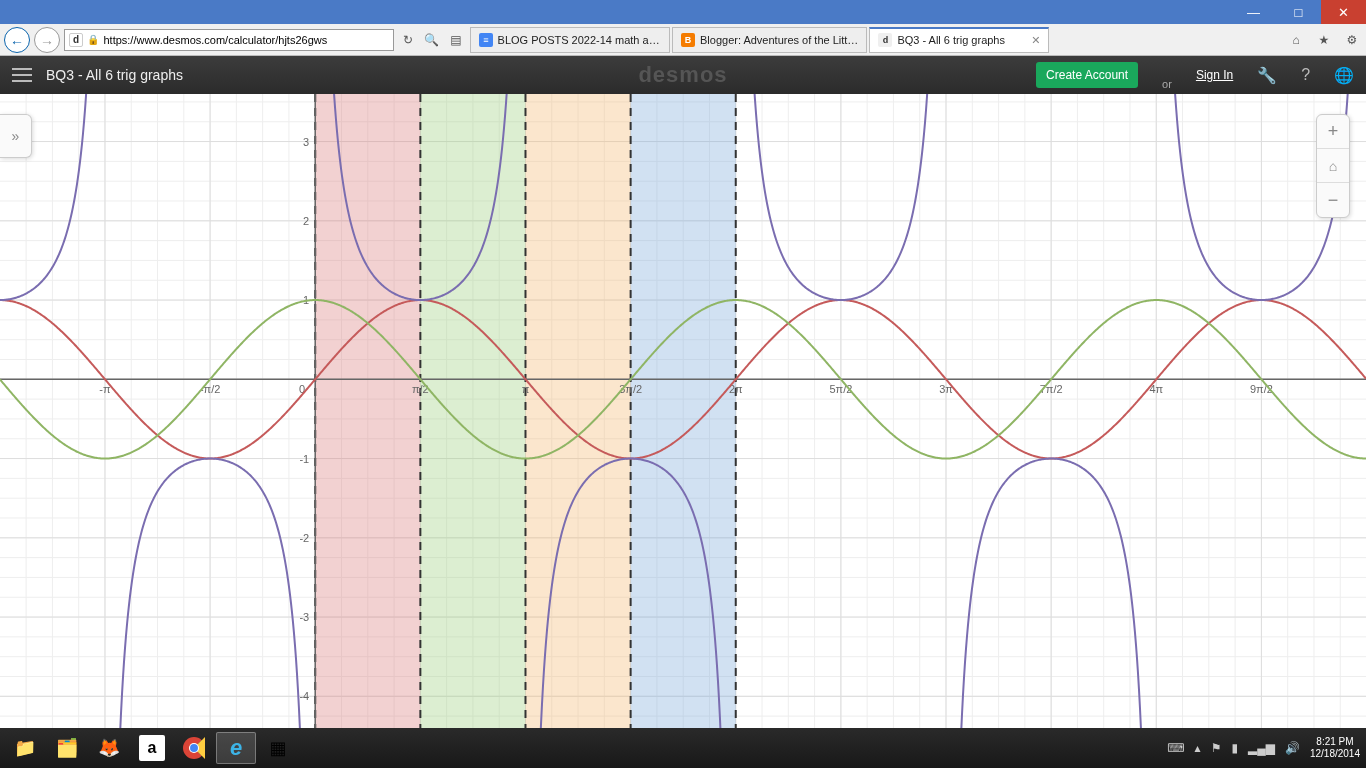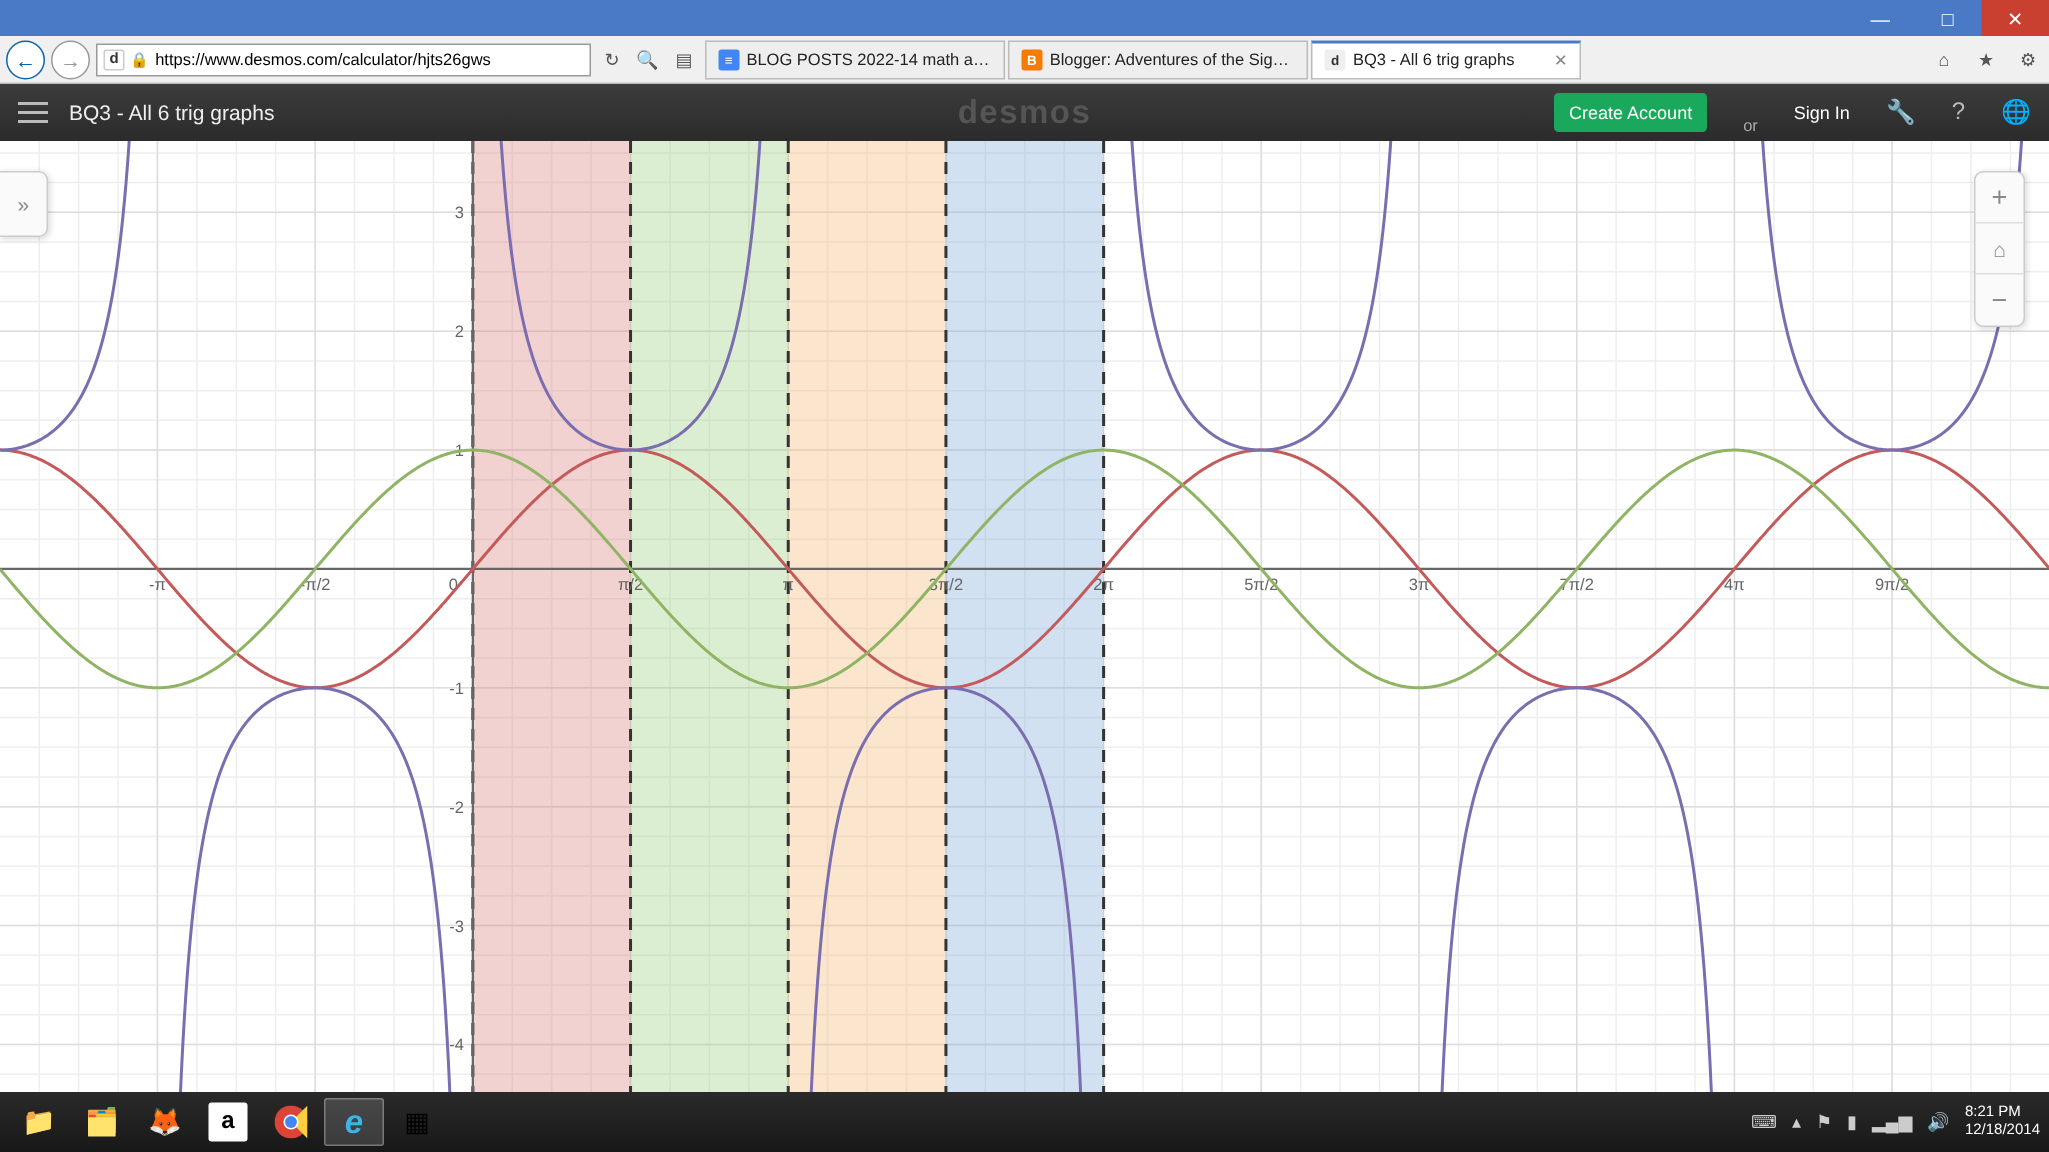--- a/index.html
+++ b/index.html
@@ -26,39 +26,39 @@
 
 
 .desmos-hdr{height:38px;background:linear-gradient(#3c3c3c,#2b2b2b);display:flex;align-items:center;padding:0 12px;gap:14px;color:#ddd;position:relative;}
 .hamburger{width:20px;height:14px;display:flex;flex-direction:column;justify-content:space-between;cursor:pointer;}
 .hamburger span{height:2px;background:#bbb;}
 .graph-title{font-size:14px;color:#eee;}
 .desmos-logo{position:absolute;left:50%;transform:translateX(-50%);font-size:22px;font-weight:600;color:#555;letter-spacing:1px;text-align:center;}
 .hdr-right{margin-left:auto;display:flex;align-items:center;gap:24px;}
 .btn-create{background:#1aa85c;color:#fff;border:none;padding:6px 10px;border-radius:3px;font-size:12px;cursor:pointer;}
 .or-txt{font-size:11px;color:#aaa;margin-top:17px;}
-.signin{font-size:12px;color:#fff;cursor:pointer;}
+.signin{font-size:12px;color:#fff;text-decoration:underline;cursor:pointer;}
 .hdr-icon{color:#bbb;font-size:16px;cursor:pointer;}
 
 
 .graph-wrap{position:relative;height:634px;background:#fff;overflow:hidden;}
 svg.graph{position:absolute;inset:0;}
 
 .expand-tab{position:absolute;top:20px;left:0;width:32px;height:44px;background:#fafafa;border:1px solid #ccc;border-left:none;border-radius:0 6px 6px 0;display:flex;align-items:center;justify-content:center;color:#888;font-size:14px;cursor:pointer;box-shadow:1px 1px 4px rgba(0,0,0,0.15);}
 .zoom-ctrl{position:absolute;top:20px;right:16px;width:34px;background:#fafafa;border:1px solid #ccc;border-radius:6px;box-shadow:1px 1px 4px rgba(0,0,0,0.15);}
 .zoom-ctrl div{height:34px;display:flex;align-items:center;justify-content:center;color:#888;font-size:18px;border-bottom:1px solid #ddd;cursor:pointer;}
 .zoom-ctrl div:last-child{border:none;}
 
 
 .taskbar{height:40px;background:linear-gradient(#2a2a2a,#181818);display:flex;align-items:center;padding:0 6px;gap:4px;position:absolute;bottom:0;left:0;right:0;}
 .task-item{width:40px;height:32px;display:flex;align-items:center;justify-content:center;font-size:18px;border-radius:2px;cursor:pointer;}
 .task-item.active{background:rgba(255,255,255,0.15);box-shadow:inset 0 0 0 1px rgba(255,255,255,0.3);}
 .tray{margin-left:auto;display:flex;align-items:center;gap:10px;color:#fff;font-size:10px;}
 .tray-ico{font-size:12px;color:#ccc;cursor:pointer;}
-.clock{text-align:left;line-height:1.2;}
+.clock{text-align:center;line-height:1.2;}
 </style>
 </head>
 <body>
 
 <div class="titlebar">
   <div class="win-btn">—</div>
   <div class="win-btn">□</div>
   <div class="win-btn win-close">✕</div>
 </div>
 
@@ -73,21 +73,21 @@
   <div class="ie-icon">↻</div>
   <div class="ie-icon">🔍</div>
   <div class="ie-icon">▤</div>
   <div id="tabs-host" style="display:flex;gap:2px;">
       <div class="tab">
         <span class="favicon" style="background: rgb(66, 133, 244);">≡</span>
         <span style="overflow: hidden; white-space: nowrap; text-overflow: ellipsis;">BLOG POSTS 2022-14 math an…</span>
       </div>
       <div class="tab">
         <span class="favicon" style="background: rgb(245, 124, 0);">B</span>
-        <span style="overflow: hidden; white-space: nowrap; text-overflow: ellipsis;">Blogger: Adventures of the Sign…</span>
+        <span style="overflow: hidden; white-space: nowrap; text-overflow: ellipsis;">Blogger: Adventures of the Litt…</span>
       </div>
       <div class="tab active">
         <span class="favicon" style="background: rgb(239, 239, 239); color: rgb(51, 51, 51);">d</span>
         <span style="overflow: hidden; white-space: nowrap; text-overflow: ellipsis;">BQ3 - All 6 trig graphs</span>
         <span class="close">✕</span>
       </div>
     </div>
   <div class="ie-right">
     <span class="ie-icon">⌂</span>
     <span class="ie-icon">★</span>

